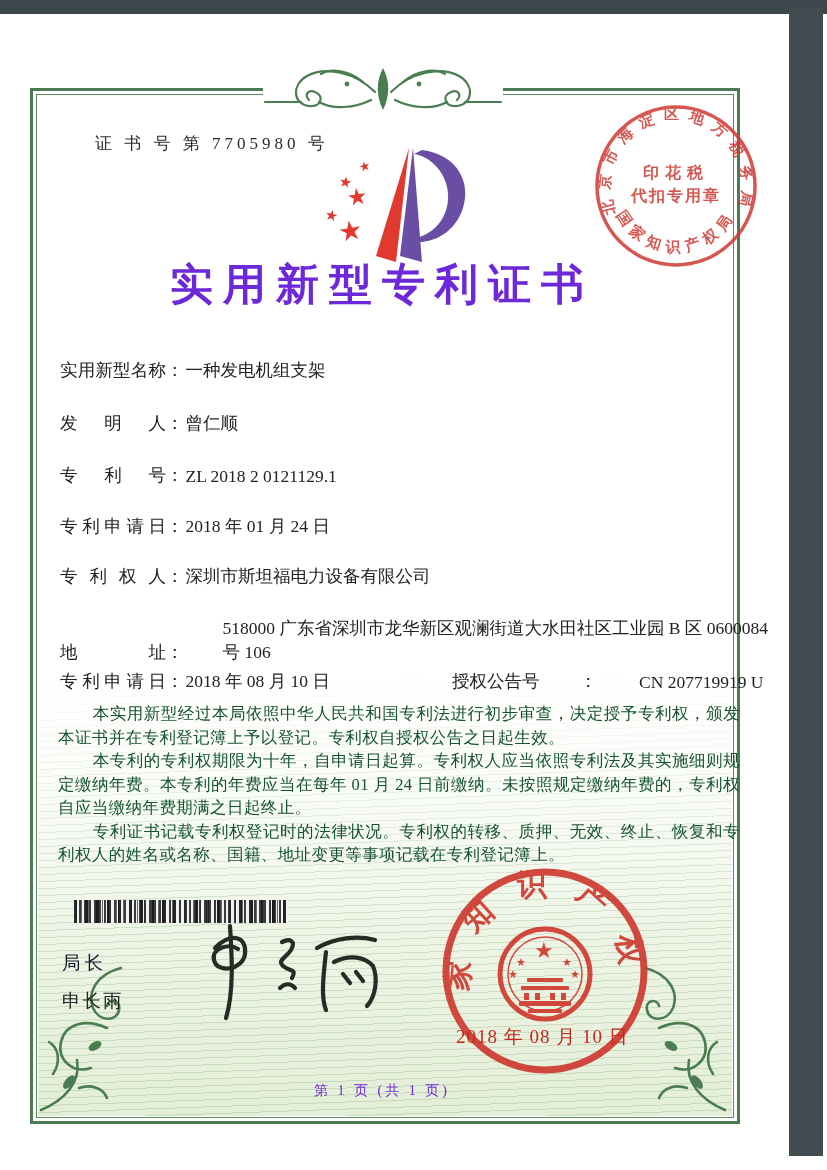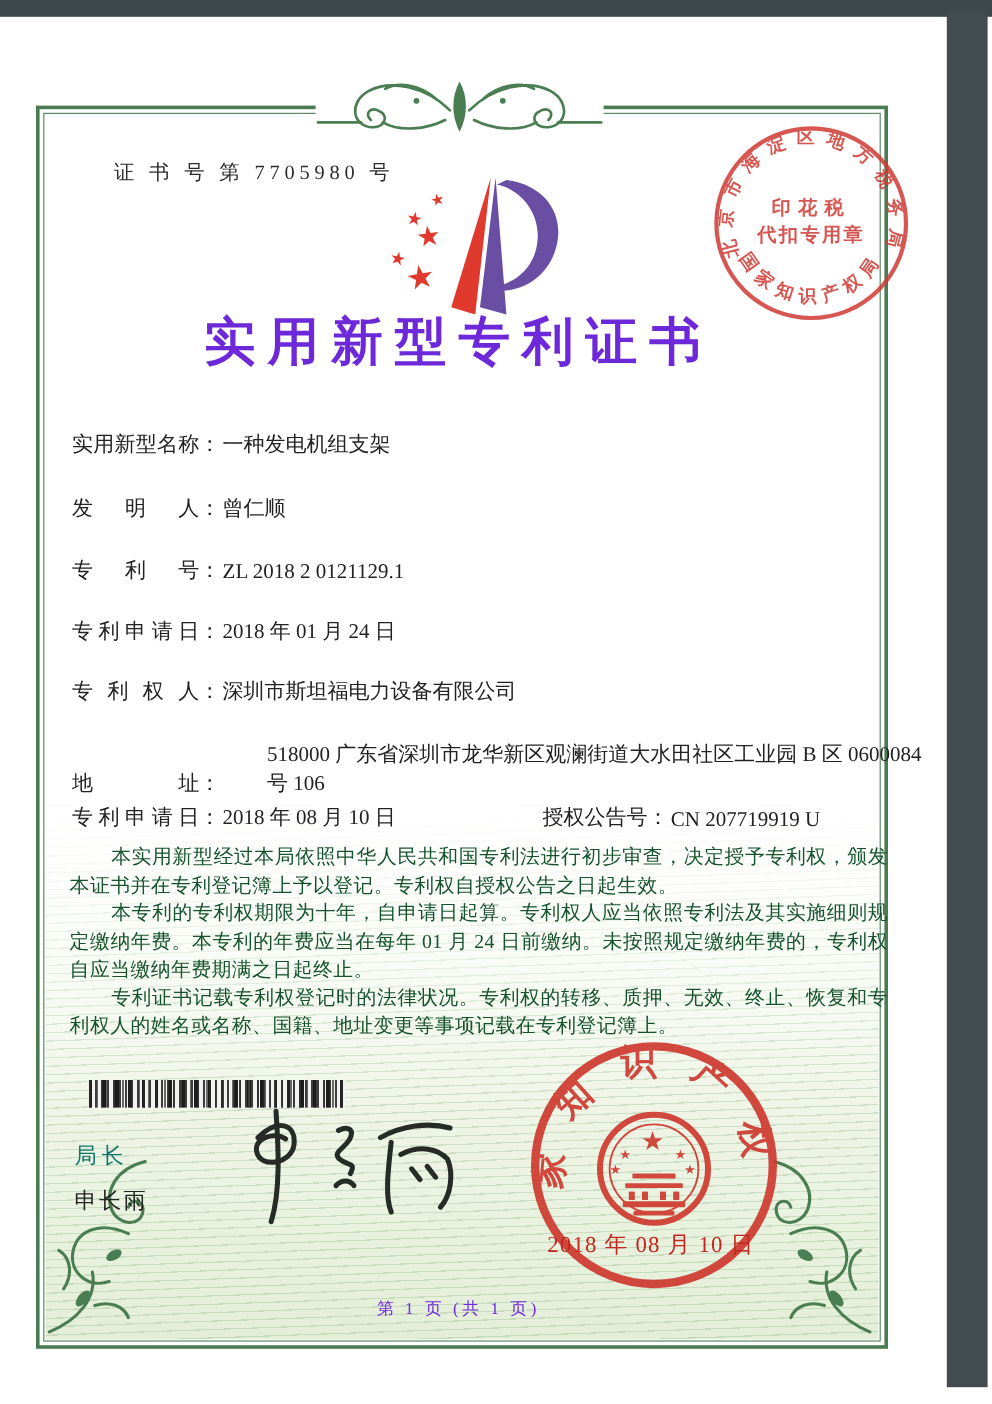--- a/index.html
+++ b/index.html
@@ -25,30 +25,30 @@
   
   .certno{position:absolute;left:95px;top:132px;font-size:17px;letter-spacing:4px;color:#2b2b2b;}
   .logo{position:absolute;left:318px;top:144px;}
   .title{position:absolute;left:30px;top:256px;width:704px;text-align:center;
          font-size:43px;font-weight:600;letter-spacing:10px;color:#6d28d9;}
   .field{position:absolute;left:60px;font-size:17.5px;display:flex;align-items:flex-end;white-space:nowrap;}
   .field .lab{display:inline-block;width:106px;text-align:justify;text-align-last:justify;}
   .field .col{display:inline-block;margin:0 2px 0 0;}
   .field .val{display:inline-block;}
   .field .val.wrap{white-space:normal;width:552px;line-height:24px;margin-left:37px;}
-  .grant-right{left:452px !important;}
+  .grant-right{left:452px !important;gap:40px;}
   .paras{position:absolute;left:58px;top:702px;width:682px;font-size:16.5px;line-height:23.5px;
          text-align:justify;letter-spacing:.4px;color:#14532d;}
   .paras p{margin:0;text-indent:2.1em;}
   .barcode{position:absolute;left:74px;top:900px;width:214px;height:23px;
     background:
       repeating-linear-gradient(90deg,rgba(40,40,40,.9) 0 2px,rgba(0,0,0,0) 2px 5px),
       repeating-linear-gradient(90deg,rgba(70,70,70,.8) 0 1px,rgba(0,0,0,0) 1px 7px),
       repeating-linear-gradient(90deg,#1c1c1c 0 3px,#f2f2f0 3px 11px);}
-  .sig-title{position:absolute;left:62px;top:950px;font-size:18.5px;letter-spacing:4px;color:#0f766e;
+  .sig-title{position:absolute;left:62px;top:950px;font-size:18.5px;letter-spacing:4px;color:#0f172a;
              font-family:Liberation Mono, monospace;}
   .sig-name{position:absolute;left:62px;top:988px;font-size:18.5px;letter-spacing:2px;color:#222;
             font-family:"Liberation Sans","DejaVu Sans",sans-serif;}
   .signature{position:absolute;left:185px;top:916px;}
   .main-seal{position:absolute;left:438px;top:866px;}
   .seal-date{position:absolute;left:456px;top:1024px;font-size:19px;letter-spacing:1px;color:#c5271f;}
   .footer{position:absolute;left:30px;top:1082px;width:704px;text-align:center;
           font-size:14px;letter-spacing:3px;color:#6d28d9;}
   .tax-seal{position:absolute;left:592px;top:102px;opacity:.85;}
   .seal-text{font-family:"Liberation Serif","DejaVu Serif",serif;font-weight:bold;}

